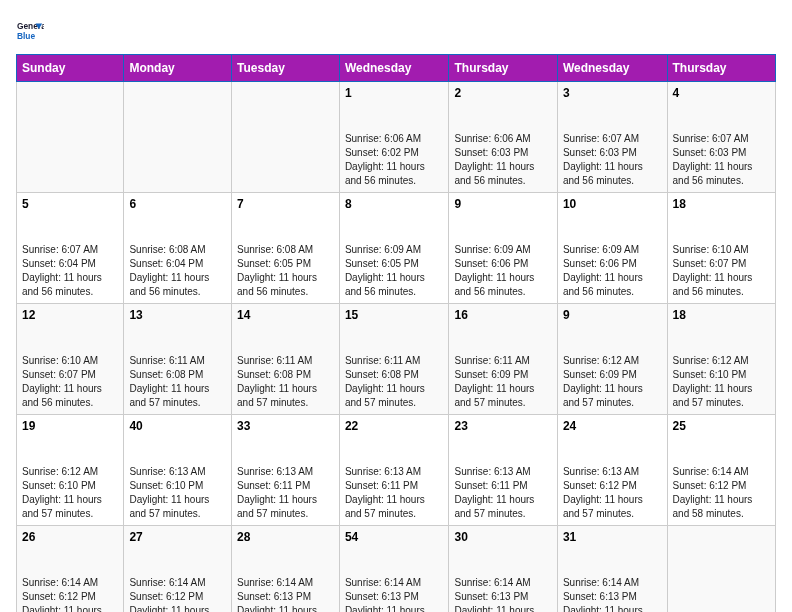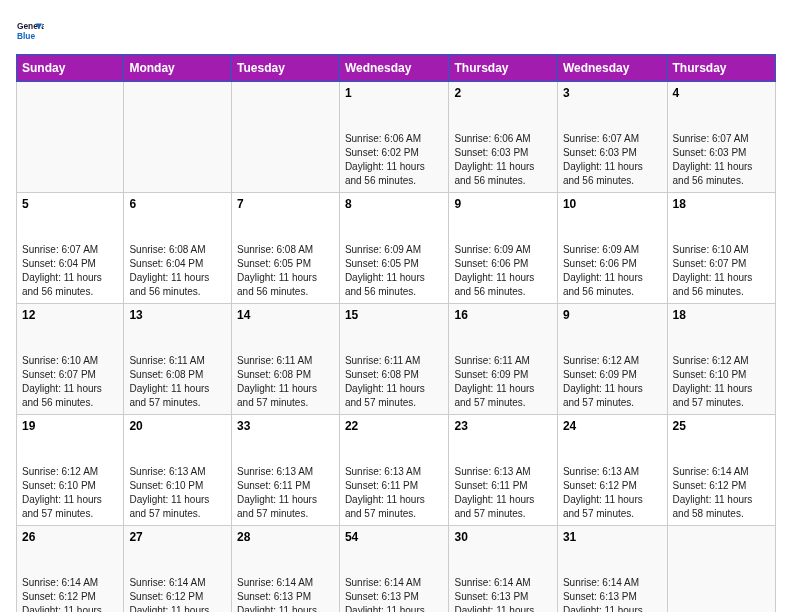--- a/index.html
+++ b/index.html
@@ -249,21 +249,21 @@
       </tr>
       <tr>
         <td>
           <span class="day-num">19</span>
           <div class="day-info" style="white-space: pre-line;">Sunrise: 6:12 AM
 Sunset: 6:10 PM
 Daylight: 11 hours
 and 57 minutes.</div>
         </td>
         <td>
-          <span class="day-num">20</span>
+          <span class="day-num">40</span>
           <div class="day-info" style="white-space: pre-line;">Sunrise: 6:13 AM
 Sunset: 6:10 PM
 Daylight: 11 hours
 and 57 minutes.</div>
         </td>
         <td>
           <span class="day-num">33</span>
           <div class="day-info" style="white-space: pre-line;">Sunrise: 6:13 AM
 Sunset: 6:11 PM
 Daylight: 11 hours

